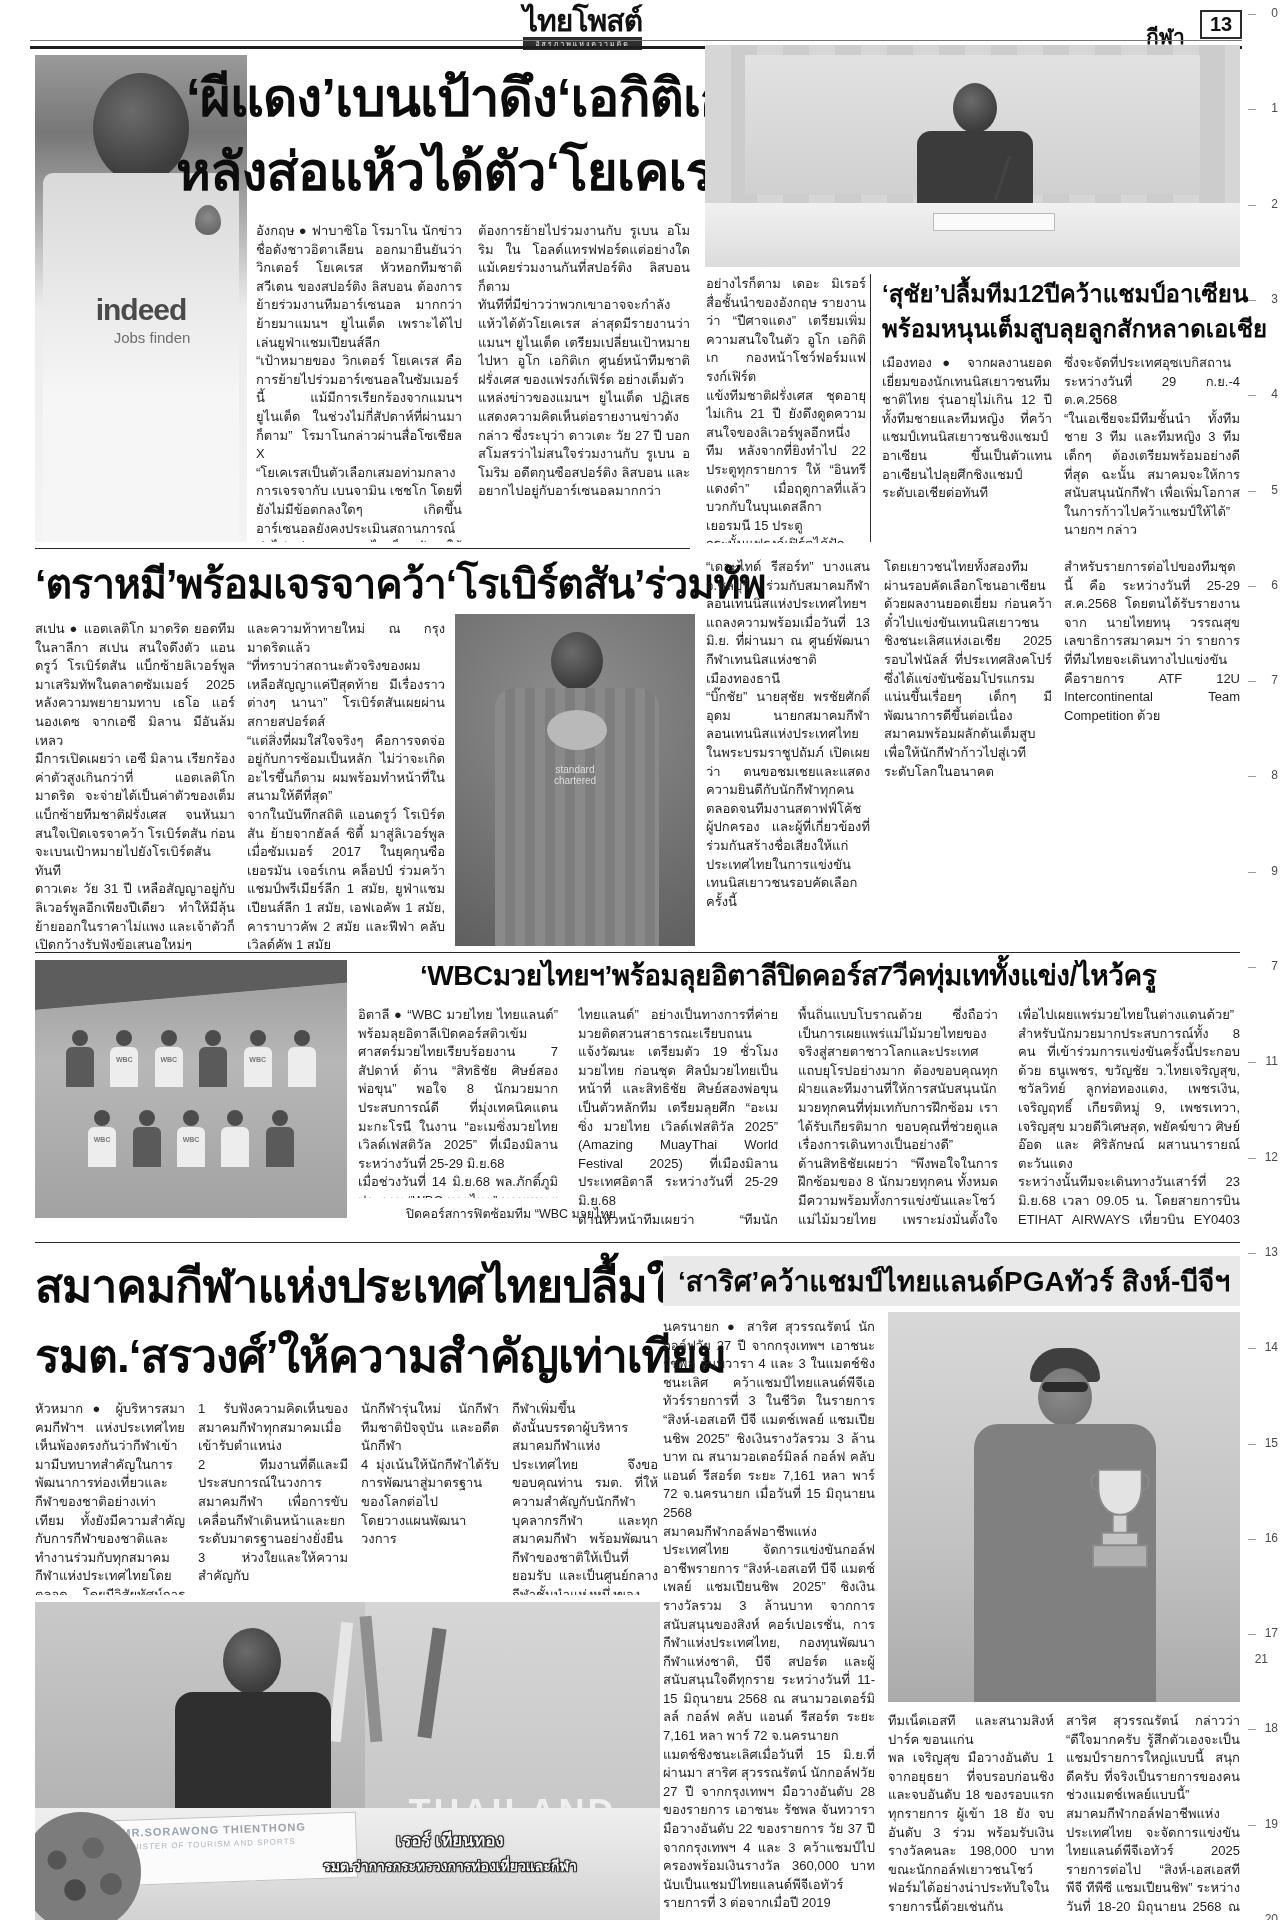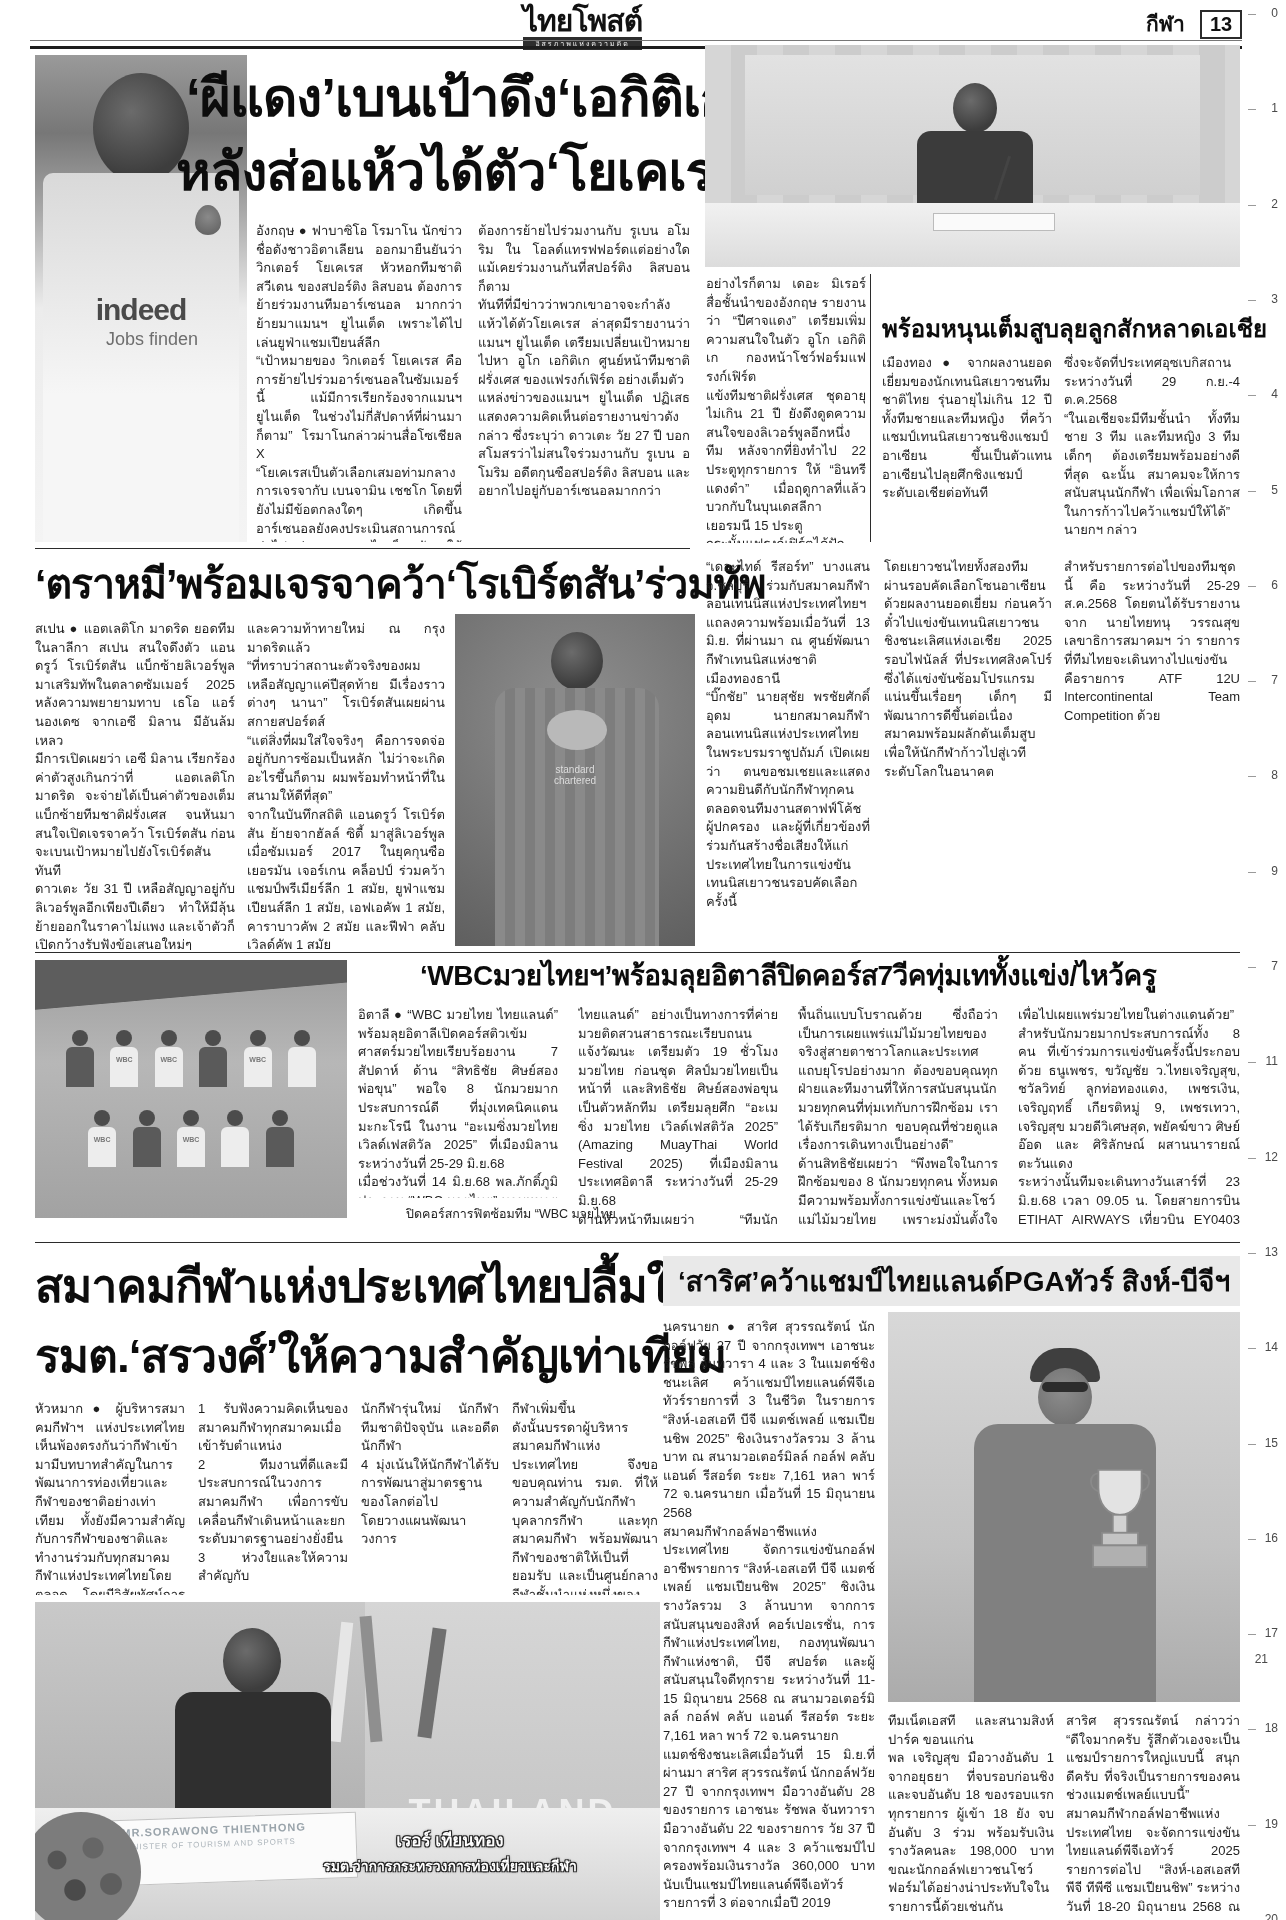--- a/index.html
+++ b/index.html
@@ -35,21 +35,21 @@
 </head>
 <body>
 
 <div class="abs" style="left:0;top:0;width:1286px;height:1920px;">
 
   <div class="abs" style="left:0;top:4px;width:1246px;height:42px;">
     <div class="abs" style="left:523px;top:2px;text-align:center;">
       <div class="logo">ไทยโพสต์</div>
       <div class="tagbar">อิสรภาพแห่งความคิด</div>
     </div>
-    <div class="abs" style="left:1146px;top:3px;">
+    <div class="abs" style="left:1146px;top:16px;">
       <span class="sectionname">กีฬา</span>
     </div>
     <div class="abs pagebox" style="left:1200px;top:6px;">13</div>
   </div>
   <div class="abs" style="left:30px;top:40px;width:1212px;height:5px;border-top:1px solid #777;border-bottom:3px solid #1d1d1d;"></div>
 
   <div class="abs" style="left:1246px;top:0;width:40px;height:1920px;">
       <div class="ruler-num" style="top: 6px;">0</div>
       <div class="ruler-tick" style="top: 14px;"></div>
       <div class="ruler-num" style="top: 101.3px;">1</div>
@@ -92,21 +92,21 @@
       <div class="ruler-tick" style="top: 1824.7px;"></div>
       <div class="ruler-num" style="top: 1912px;">20</div>
       <div class="ruler-num" style="top: 1652px; right: 18px;">21</div>
     </div>
 
   <div class="photo" style="left:35px;top:55px;width:212px;height:487px;background:linear-gradient(180deg,#9a9a9a 0%,#777 16%,#a8a8a8 32%,#ececec 52%,#f4f4f4 100%);">
     <div class="sil-head" style="left:58px;top:18px;width:96px;height:110px;"></div>
     <div class="sil-body" style="left:8px;top:118px;width:196px;height:369px;background:linear-gradient(180deg,#d9d9d9,#f6f6f6 60%);"></div>
     <div class="abs" style="left:0;top:238px;width:212px;text-align:center;">
       <div style="font-weight:900;font-size:30px;color:#4a4a4a;letter-spacing:-1px;">indeed</div>
-      <div style="font-size:18px;color:#6e6e6e;margin-top:2px;padding-left:22px;">Jobs finden</div>
+      <div style="font-size:15px;color:#6e6e6e;margin-top:2px;padding-left:22px;">Jobs finden</div>
     </div>
     <div class="abs" style="left:160px;top:150px;width:26px;height:30px;border-radius:50% 50% 50% 50%/60% 60% 40% 40%;background:radial-gradient(circle at 50% 40%,#8a8a8a,#5c5c5c);"></div>
   </div>
 
   <div class="hl" style="left:186px;top:62px;width:520px;font-size:53px;line-height:72px;white-space:nowrap;">‘ผีแดง’เบนเป้าดึง‘เอกิติเก’</div>
   <div class="hl" style="left:176px;top:136px;width:540px;font-size:53px;line-height:72px;white-space:nowrap;">หลังส่อแห้วได้ตัว‘โยเคเรส’</div>
 
   <div class="bodycol" style="left:256px;top:222px;width:206px;height:320px;">อังกฤษ ● ฟาบาซิโอ โรมาโน นักข่าวชื่อดังชาวอิตาเลียน ออกมายืนยันว่า วิกเตอร์ โยเคเรส หัวหอกทีมชาติสวีเดน ของสปอร์ติง ลิสบอน ต้องการย้ายร่วมงานทีมอาร์เซนอล มากกว่าย้ายมาแมนฯ ยูไนเต็ด เพราะได้ไปเล่นยูฟ่าแชมเปียนส์ลีก
 “เป้าหมายของ วิกเตอร์ โยเคเรส คือ การย้ายไปร่วมอาร์เซนอลในซัมเมอร์นี้ แม้มีการเรียกร้องจากแมนฯ ยูไนเต็ด ในช่วงไม่กี่สัปดาห์ที่ผ่านมาก็ตาม” โรมาโนกล่าวผ่านสื่อโซเชียล X
 “โยเคเรสเป็นตัวเลือกเสมอท่ามกลางการเจรจากับ เบนจามิน เชชโก โดยที่ยังไม่มีข้อตกลงใดๆ เกิดขึ้น อาร์เซนอลยังคงประเมินสถานการณ์ต่อไป ส่วนแมนฯ ยูไนเต็ด ยังคงให้ความสนใจ แต่ตอนนี้เชื่อว่าข้อตกลงยังไม่น่าจะเกิดขึ้น”
@@ -121,20 +121,21 @@
   <div class="photo" style="left:705px;top:45px;width:535px;height:222px;background:repeating-linear-gradient(90deg,#d6d6d6 0 26px,#cccccc 26px 52px);">
     <div class="abs" style="left:40px;top:10px;width:455px;height:140px;background:linear-gradient(180deg,#e2e2e2,#d0d0d0);"></div>
     <div class="sil-head" style="left:248px;top:38px;width:44px;height:50px;"></div>
     <div class="sil-body" style="left:212px;top:86px;width:116px;height:78px;background:#3b3b3b;border-radius:14px 14px 0 0;"></div>
     <div class="abs" style="left:296px;top:110px;width:3px;height:46px;background:#444;transform:rotate(18deg);"></div>
     <div class="abs" style="left:0;top:158px;width:535px;height:64px;background:linear-gradient(180deg,#f1f1f1,#dcdcdc);"></div>
     <div class="abs" style="left:228px;top:168px;width:120px;height:16px;background:#fafafa;border:1px solid #bbb;"></div>
   </div>
 
   <div class="rule-v" style="left:870px;top:274px;height:268px;"></div>
+  <div class="hl" style="left:882px;top:276px;width:360px;font-size:24px;line-height:35px;font-weight:800;white-space:nowrap;letter-spacing:0;">‘สุชัย’ปลื้มทีม12ปีคว้าแชมป์อาเซียน</div>
   <div class="hl" style="left:882px;top:311px;width:360px;font-size:24px;line-height:35px;font-weight:800;white-space:nowrap;letter-spacing:0;">พร้อมหนุนเต็มสูบลุยลูกสักหลาดเอเชีย</div>
 
   <div class="bodycol" style="left:882px;top:354px;width:170px;height:190px;">เมืองทอง ● จากผลงานยอดเยี่ยมของนักเทนนิสเยาวชนทีมชาติไทย รุ่นอายุไม่เกิน 12 ปี ทั้งทีมชายและทีมหญิง ที่คว้าแชมป์เทนนิสเยาวชนชิงแชมป์อาเซียน ขึ้นเป็นตัวแทนอาเซียนไปลุยศึกชิงแชมป์ระดับเอเชียต่อทันที</div>
   <div class="bodycol" style="left:1064px;top:354px;width:176px;height:190px;">ซึ่งจะจัดที่ประเทศอุซเบกิสถาน ระหว่างวันที่ 29 ก.ย.-4 ต.ค.2568
 “ในเอเชียจะมีทีมชั้นนำ ทั้งทีมชาย 3 ทีม และทีมหญิง 3 ทีม เด็กๆ ต้องเตรียมพร้อมอย่างดีที่สุด ฉะนั้น สมาคมจะให้การสนับสนุนนักกีฬา เพื่อเพิ่มโอกาสในการก้าวไปคว้าแชมป์ให้ได้” นายกฯ กล่าว</div>
 
   <div class="rule-h" style="left:35px;top:548px;width:655px;"></div>
 
   <div class="hl" style="left:35px;top:558px;width:655px;font-size:41px;line-height:52px;white-space:nowrap;">‘ตราหมี’พร้อมเจรจาคว้า‘โรเบิร์ตสัน’ร่วมทัพ</div>
 

